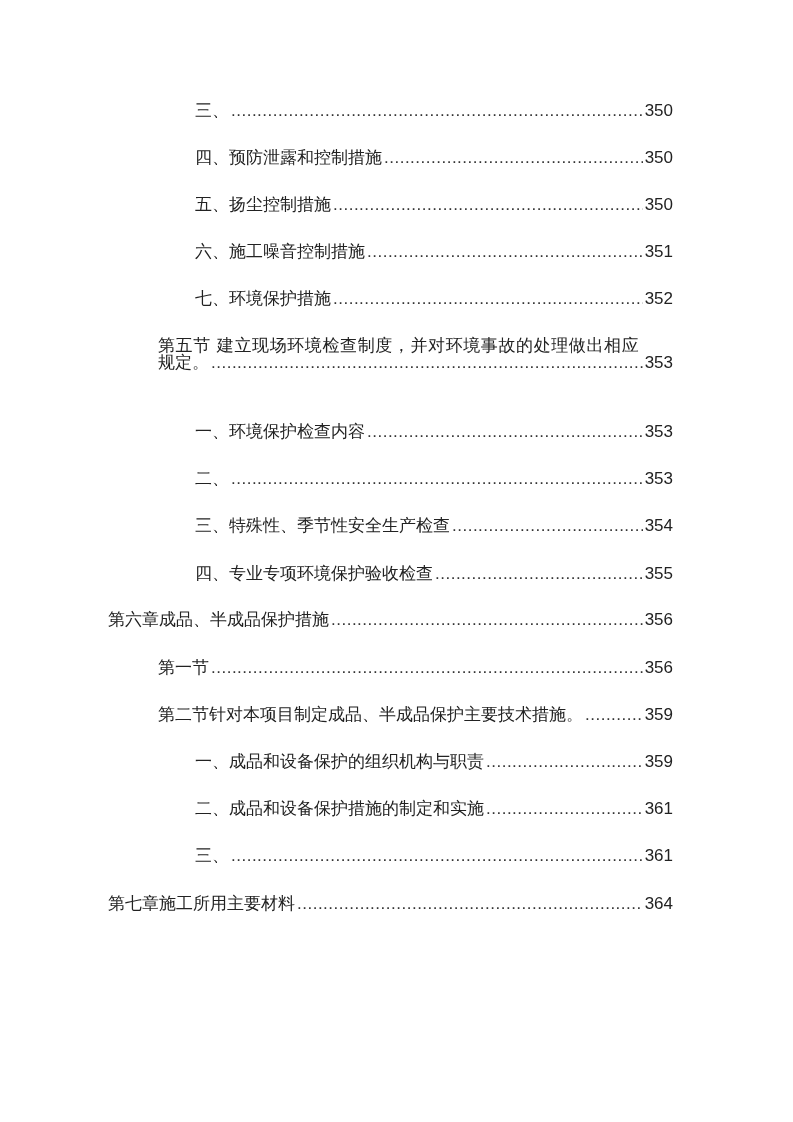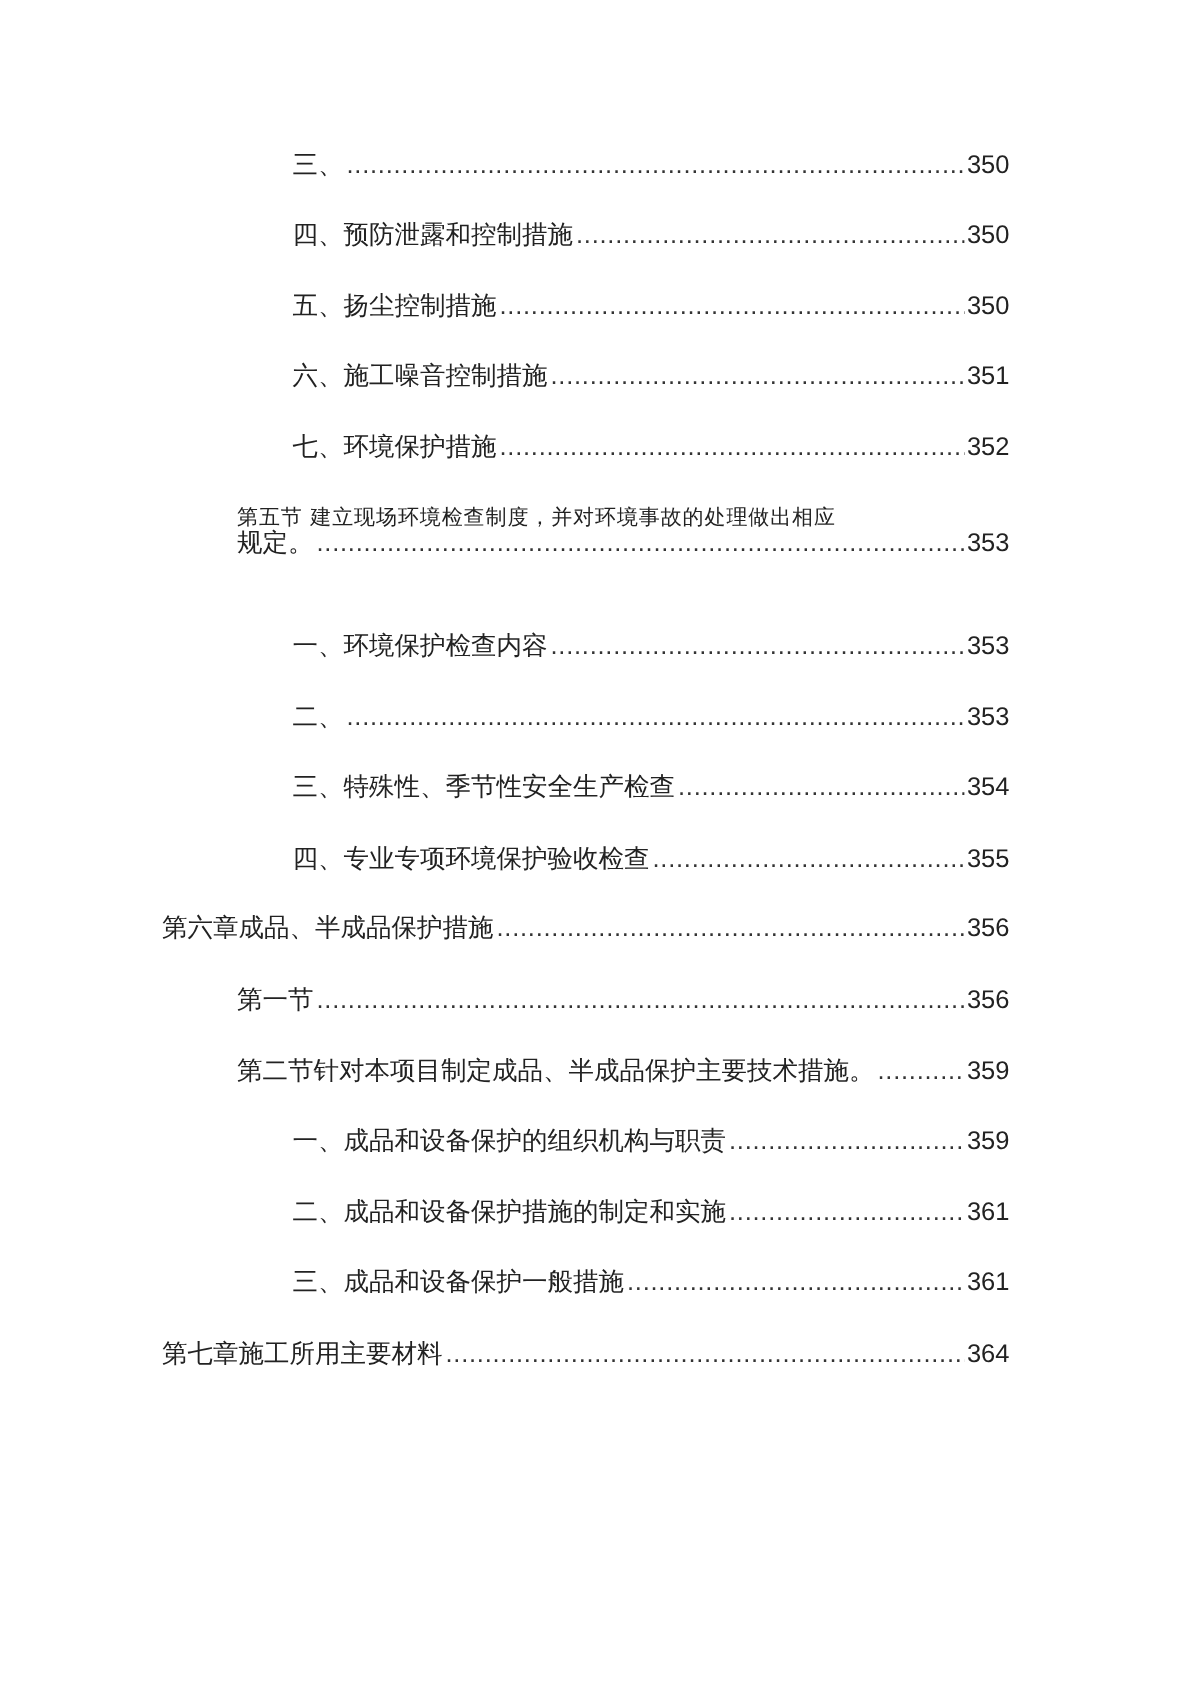--- a/index.html
+++ b/index.html
@@ -9,21 +9,21 @@
   .entry { position: absolute; display: flex; align-items: baseline; font-size: 17px; line-height: 20px; right: 120px; }
   .entry.lvl1 { left: 108px; }
   .entry.lvl2 { left: 158px; }
   .entry.lvl3 { left: 195px; }
   .num { display: inline-block; width: 46px; white-space: nowrap; }
   .label { white-space: nowrap; }
   .leader { flex: 1 1 auto; overflow: hidden; white-space: nowrap; margin: 0 2px; color: #333;
             font-family: "Liberation Sans", sans-serif; letter-spacing: 0.5px; }
   .leader::after { content: "..................................................................................................................................................................................................................................."; }
   .page { font-family: "Liberation Sans", sans-serif; font-size: 17px; white-space: nowrap; }
-  .wrap-first { position: absolute; left: 158px; right: 120px; font-size: 14px; line-height: 20px;
+  .wrap-first { position: absolute; left: 158px; right: 120px; font-size: 17px; line-height: 20px;
                 white-space: nowrap; text-align: justify; letter-spacing: 0.6px; }
 </style>
 </head>
 <body>
 
 <div class="toc">
 
   <div class="entry lvl3" style="top:100px">
     <span class="num">三、</span>
     <span class="leader"></span>
@@ -124,21 +124,20 @@
 
   <div class="entry lvl3" style="top:798px">
     <span class="num">二、</span>
     <span class="label">成品和设备保护措施的制定和实施</span>
     <span class="leader"></span>
     <span class="page">361</span>
   </div>
 
   <div class="entry lvl3" style="top:845px">
     <span class="num">三、</span>
-    <span class="label">成品和设备保护一般措施</span>
     <span class="leader"></span>
     <span class="page">361</span>
   </div>
 
   <div class="entry lvl1" style="top:893px">
     <span class="num" style="width:66px">第七章</span>
     <span class="label">施工所用主要材料</span>
     <span class="leader"></span>
     <span class="page">364</span>
   </div>

